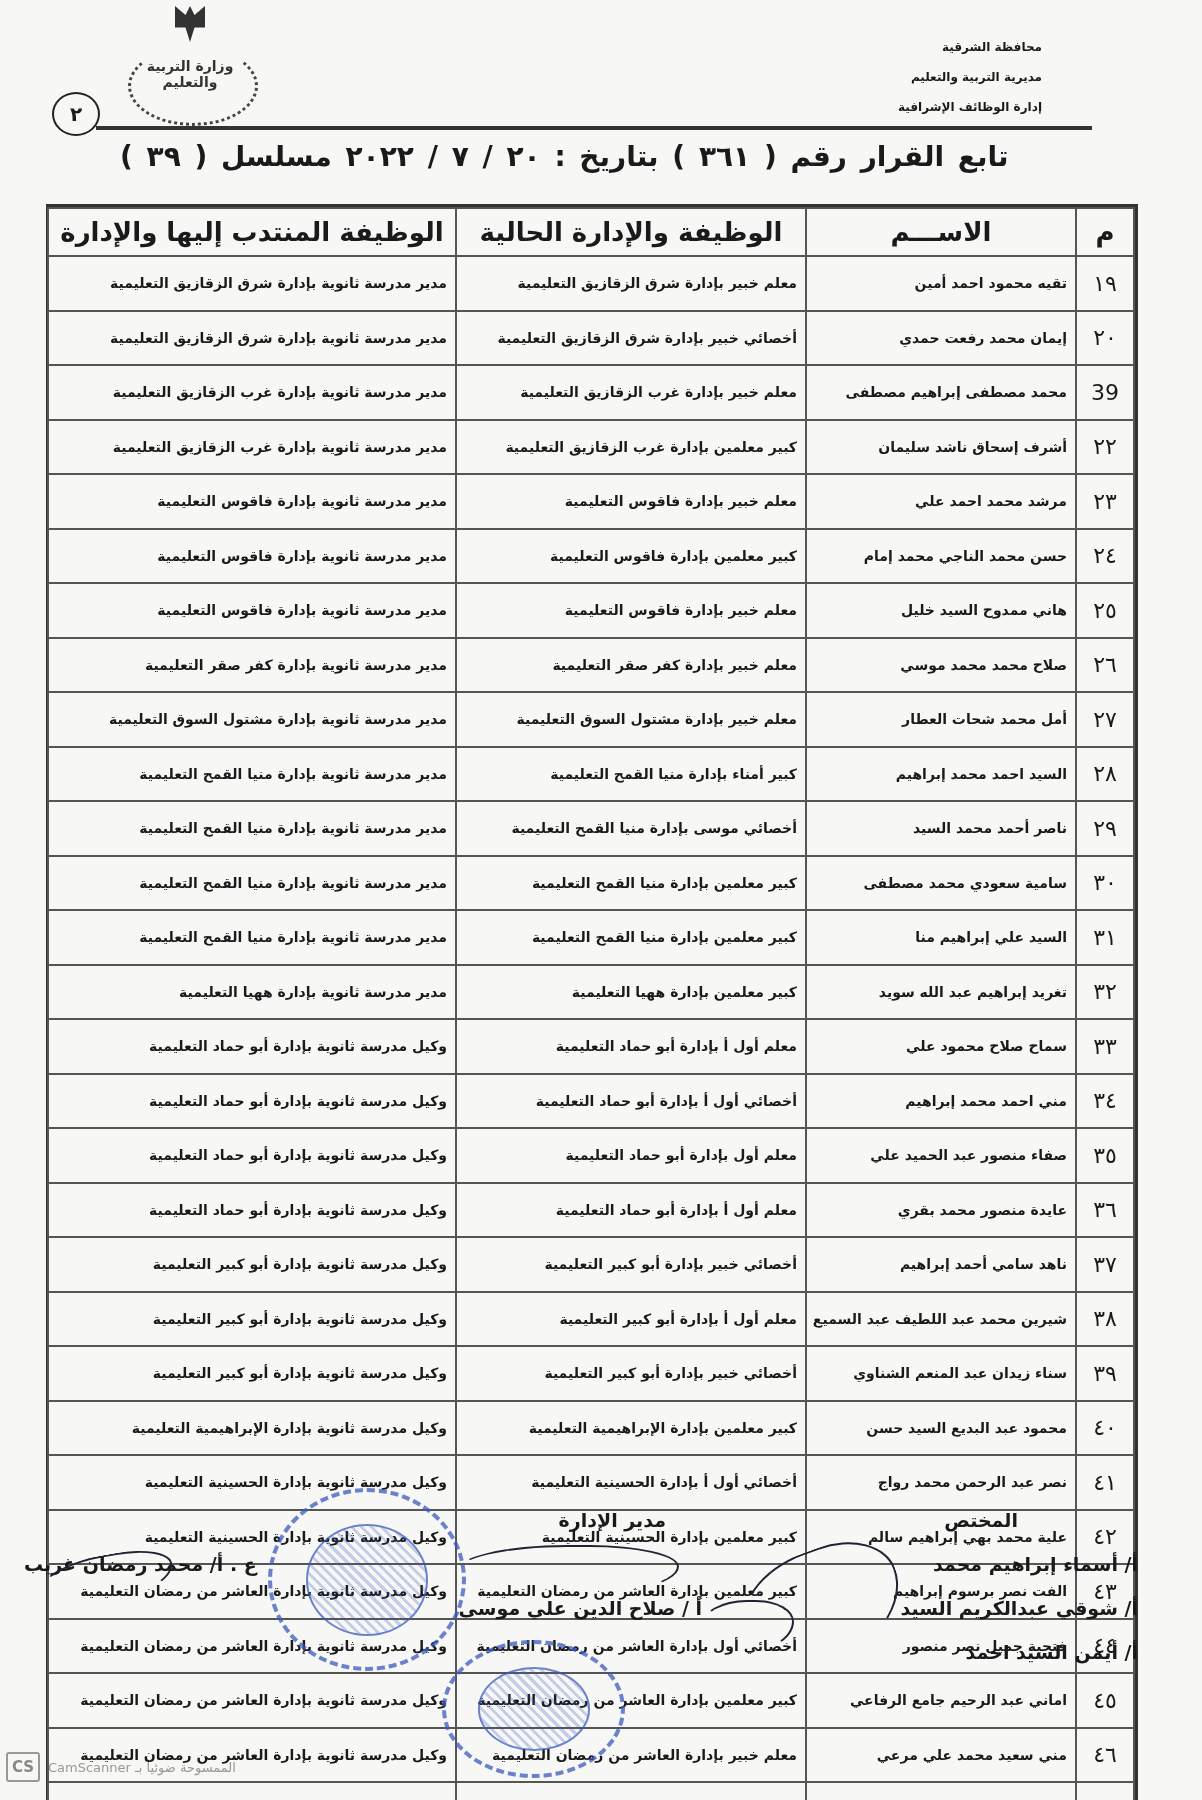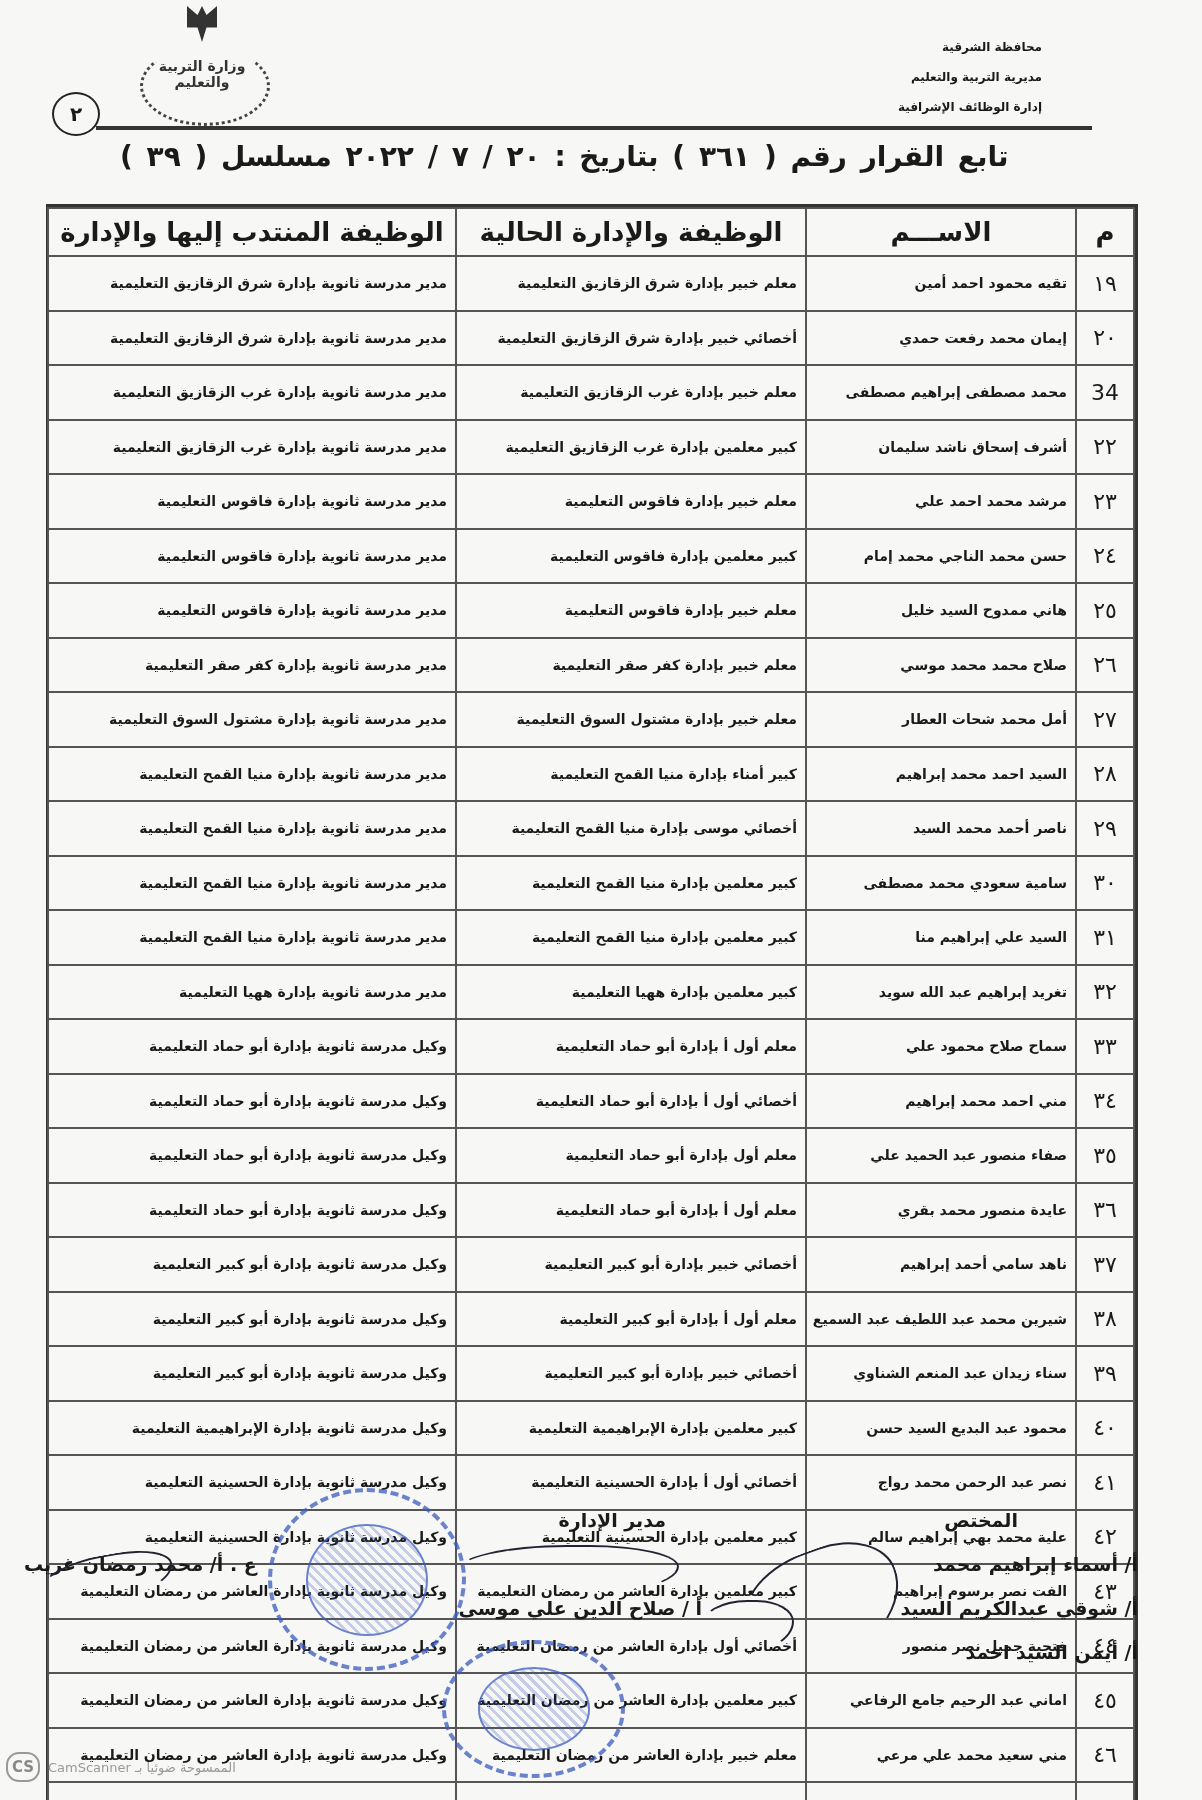--- a/index.html
+++ b/index.html
@@ -11,21 +11,21 @@
     }
     .page { position: absolute; inset: 0; }
     
     .org-block {
       position: absolute; top: 32px; right: 160px;
       text-align: right; font-weight: bold; font-size: 12px; line-height: 30px;
     }
     .org-block div { white-space: nowrap; }
     
     .emblem {
-      position: absolute; left: 132px; top: 6px; width: 140px; height: 120px;
+      position: absolute; left: 120px; top: 6px; width: 140px; height: 120px;
     }
     .emblem .eagle {
       position: absolute; left: 55px; top: 0; width: 30px; height: 36px;
       background: #333; clip-path: polygon(0 0, 35% 25%, 50% 0, 65% 25%, 100% 0, 100% 60%, 65% 60%, 50% 100%, 35% 60%, 0 60%);
     }
     .emblem .ring {
       position: absolute; left: 8px; top: 40px; width: 124px; height: 74px;
       border: 3px dotted #444; border-radius: 50%; border-top-color: transparent;
     }
     .emblem .word {
@@ -87,21 +87,21 @@
       border-radius: 50%; border: 2px solid #3b5bbf;
       background: repeating-linear-gradient(45deg, rgba(59,91,191,0.35) 0 3px, transparent 3px 7px);
     }
     
     .watermark {
       position: absolute; left: 6px; bottom: 18px;
       display: flex; align-items: center; gap: 8px; color: #999; font-size: 13px;
       direction: ltr;
     }
     .watermark .cs-logo {
-      width: 30px; height: 26px; border: 2px solid #999; border-radius: 13px;
+      width: 30px; height: 26px; border: 2px solid #999; border-radius: 3px;
       font-family: "DejaVu Sans", sans-serif; font-weight: bold; font-size: 15px;
       color: #888; display: flex; align-items: center; justify-content: center;
     }
   </style>
 </head>
 <body>
 
 <div class="page">
 
   <div class="org-block">
@@ -144,21 +144,21 @@
             <td>معلم خبير بإدارة شرق الزقازيق التعليمية</td>
             <td>مدير مدرسة ثانوية بإدارة شرق الزقازيق التعليمية</td>
           </tr>
         <tr>
             <td class="num">٢٠</td>
             <td>إيمان محمد رفعت حمدي</td>
             <td>أخصائي خبير بإدارة شرق الزقازيق التعليمية</td>
             <td>مدير مدرسة ثانوية بإدارة شرق الزقازيق التعليمية</td>
           </tr>
         <tr>
-            <td class="num">34</td>
+            <td class="num">39</td>
             <td>محمد مصطفى إبراهيم مصطفى</td>
             <td>معلم خبير بإدارة غرب الزقازيق التعليمية</td>
             <td>مدير مدرسة ثانوية بإدارة غرب الزقازيق التعليمية</td>
           </tr>
         <tr>
             <td class="num">٢٢</td>
             <td>أشرف إسحاق ناشد سليمان</td>
             <td>كبير معلمين بإدارة غرب الزقازيق التعليمية</td>
             <td>مدير مدرسة ثانوية بإدارة غرب الزقازيق التعليمية</td>
           </tr>

